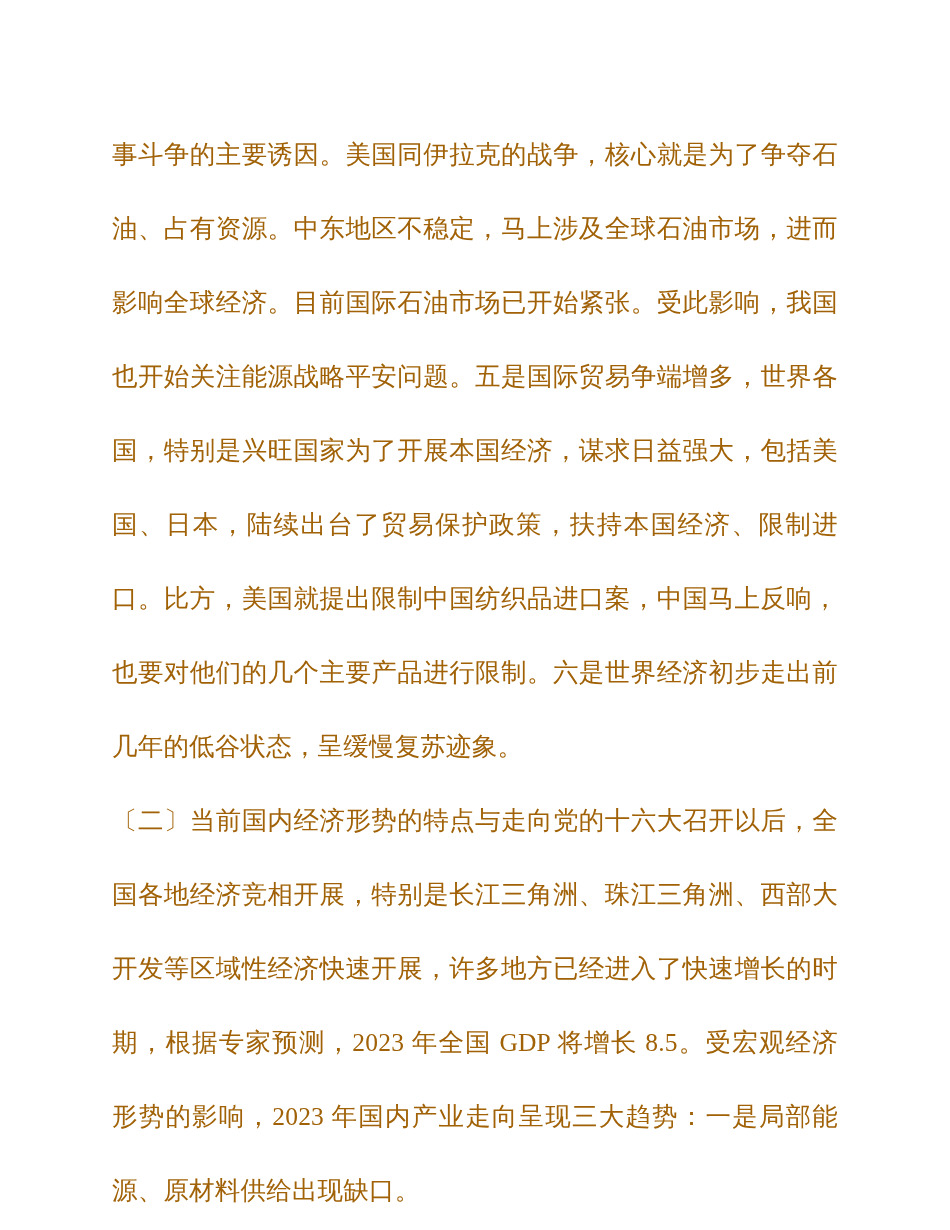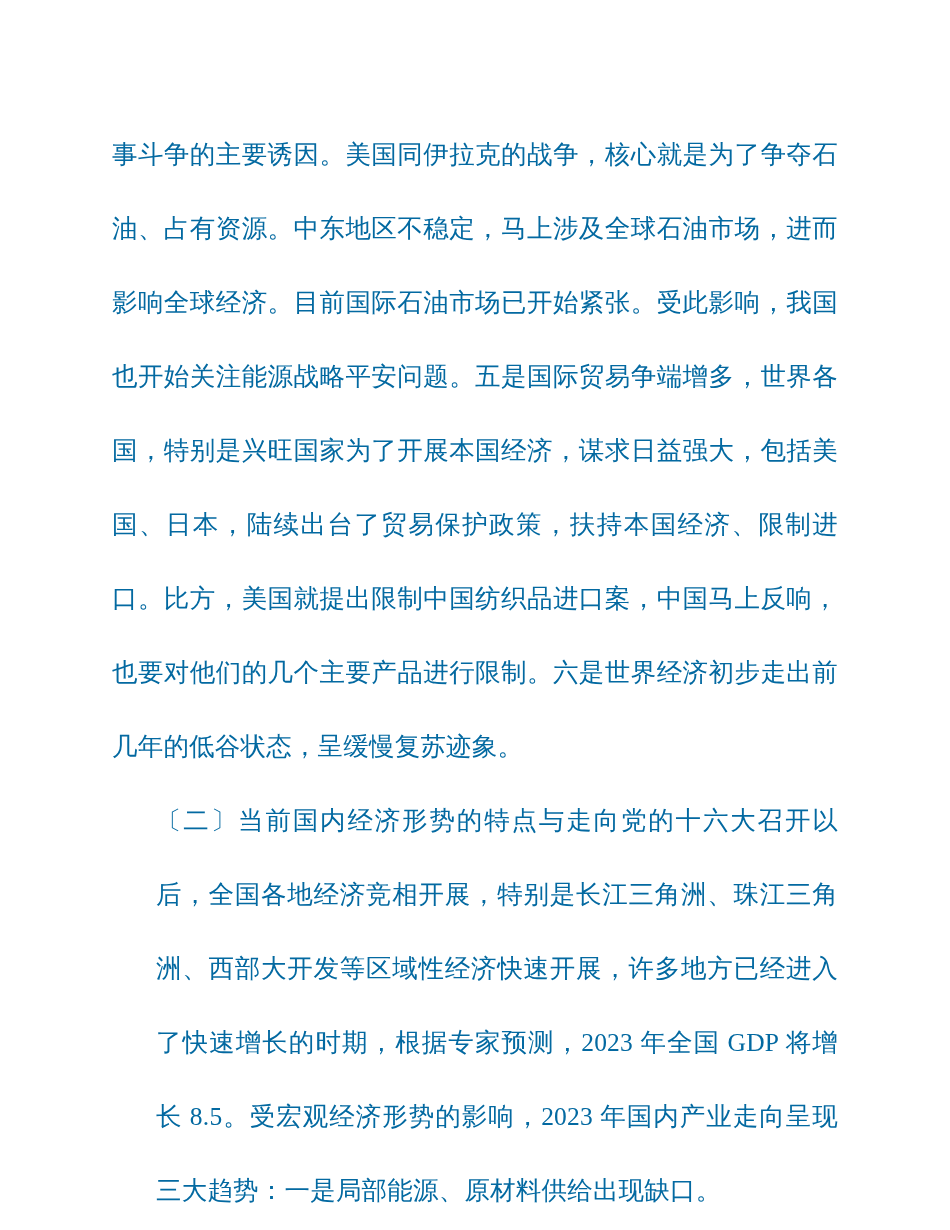--- a/index.html
+++ b/index.html
@@ -24,25 +24,24 @@
   .doc-body {
     width: 726px;
   }
   p.para {
     margin: 0 0 0 0;
     font-size: 25.5px;
     line-height: 74px;
     text-align: justify;
     text-justify: inter-ideograph;
     letter-spacing: 0.2px;
-    color: #0369a1;
+    color: #a16207;
   }
   p.para + p.para {
     margin-top: 0;
-    margin-left: 44px;
   }
   .indent {
     text-indent: 0;
   }
 </style>
 </head>
 <body>
 
 <div class="page">
   <div class="doc-body">

